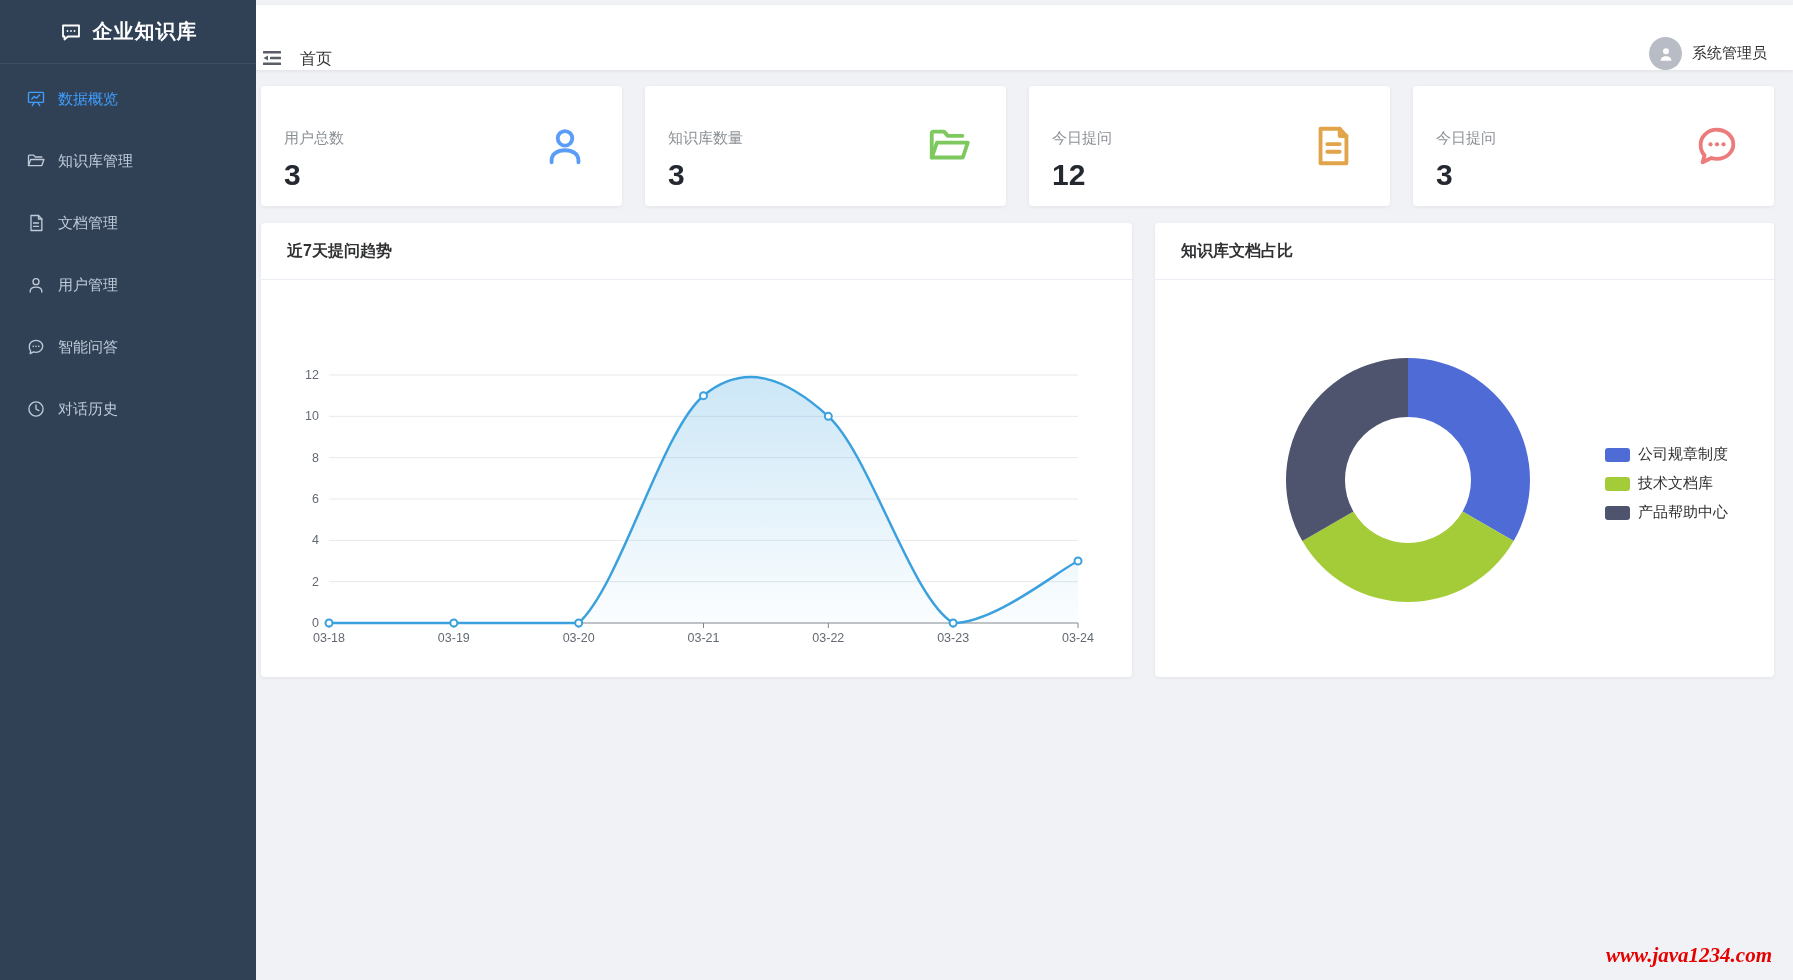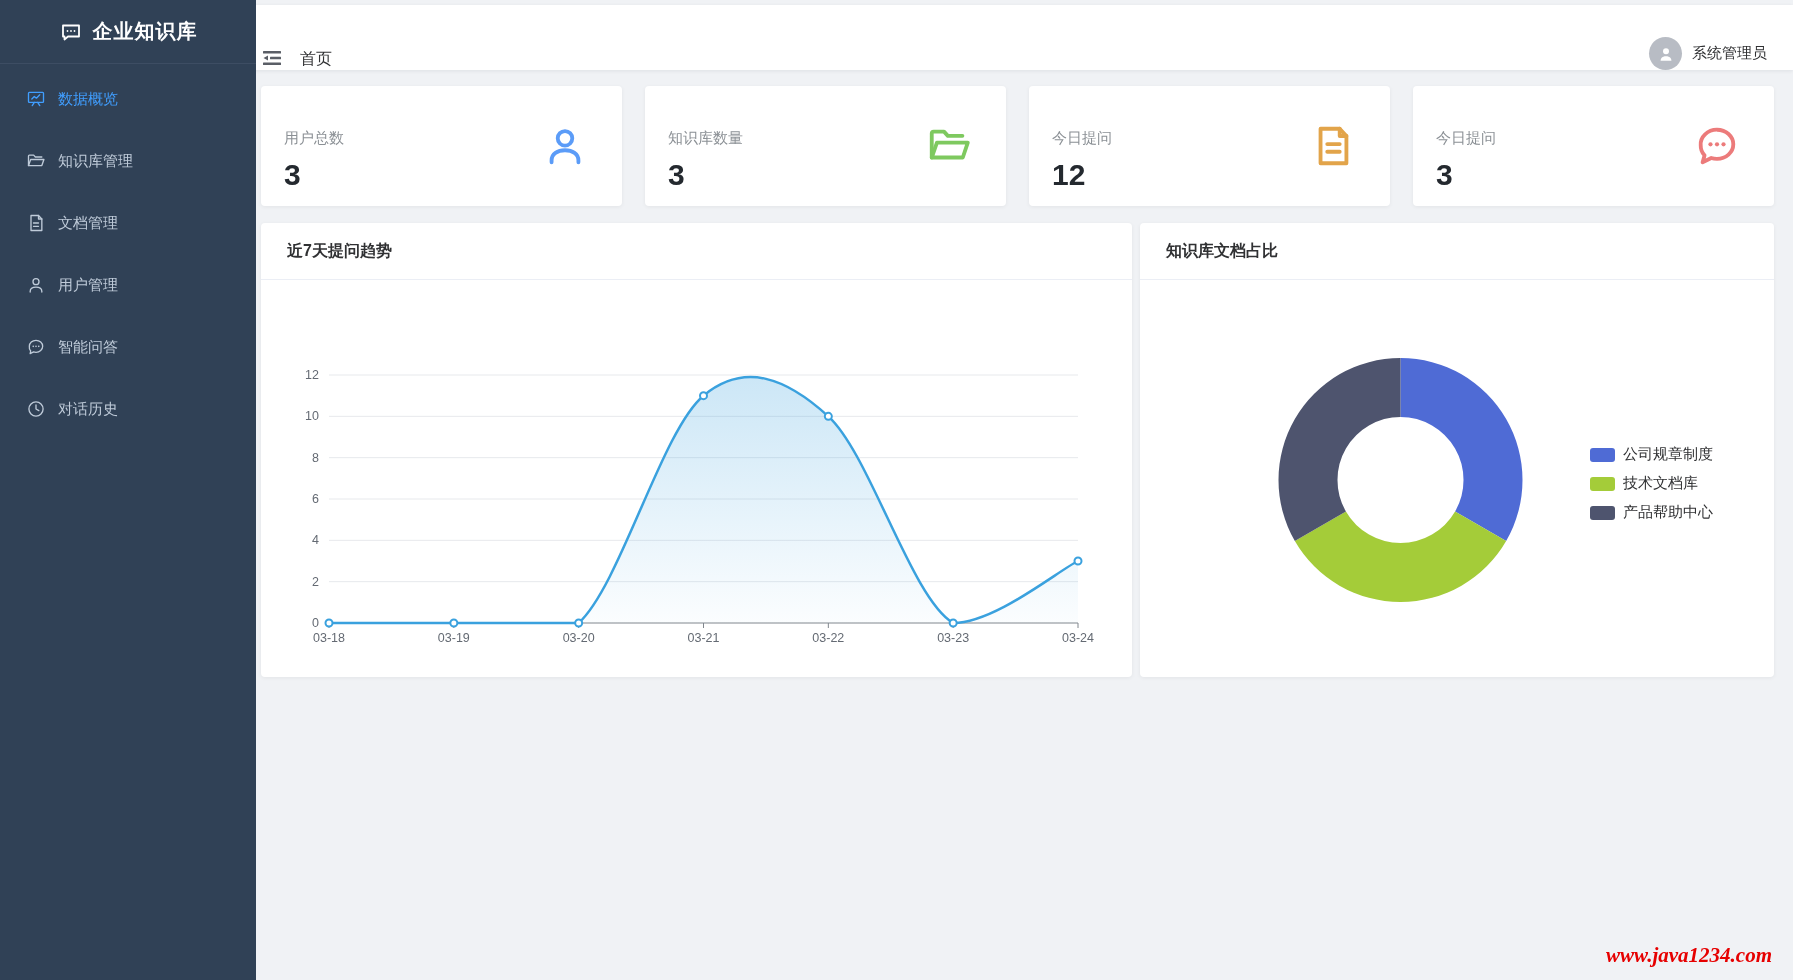--- a/index.html
+++ b/index.html
@@ -40,21 +40,21 @@
   .stat-card { flex:1; height:120px; background:#fff; border-radius:4px;
     box-shadow:0 1px 4px rgba(0,0,0,.06); display:flex; align-items:center;
     justify-content:space-between; padding:0 34px 0 23px; }
   .stat-label { font-size:15px; color:#8b9095; margin-bottom:10px;margin-top:28px; }
   .stat-value { font-size:30px; font-weight:bold; color:#24292f; }
   .stat-icon { width:46px; height:46px; }
   .stat-icon svg { width:46px; height:46px; stroke:currentColor; fill:none;
     stroke-width:2; stroke-linecap:round; stroke-linejoin:round; }
   .stat-icon svg .fdot { fill:currentColor; stroke:none; }
 
-  .chart-row { display:flex; gap:8px; margin-top:17px; }
+  .chart-row { display:flex; gap:23px; margin-top:17px; }
   .chart-card { background:#fff; border-radius:4px; box-shadow:0 1px 4px rgba(0,0,0,.06); }
   .chart-card.left { flex:0 0 871px; width:871px; }
   .chart-card.right { flex:1; }
   .chart-head { height:57px; display:flex; align-items:center; padding:0 26px;
     border-bottom:1px solid #ebeef5; font-size:16px; font-weight:bold; color:#303133; }
   .chart-body { position:relative; height:397px; }
 
   .legend { position:absolute; left:450px; top:165px; }
   .legend-item { display:flex; align-items:center; margin-bottom:10px; cursor:pointer; }
   .legend-swatch { width:25px; height:14px; border-radius:3px; flex:0 0 25px; }

